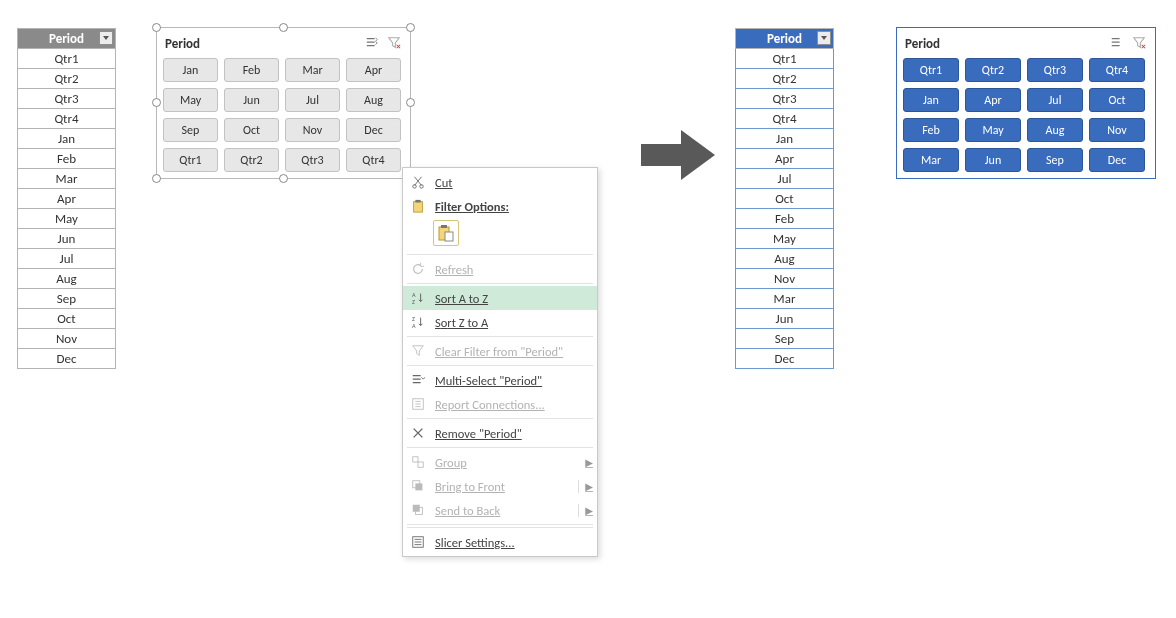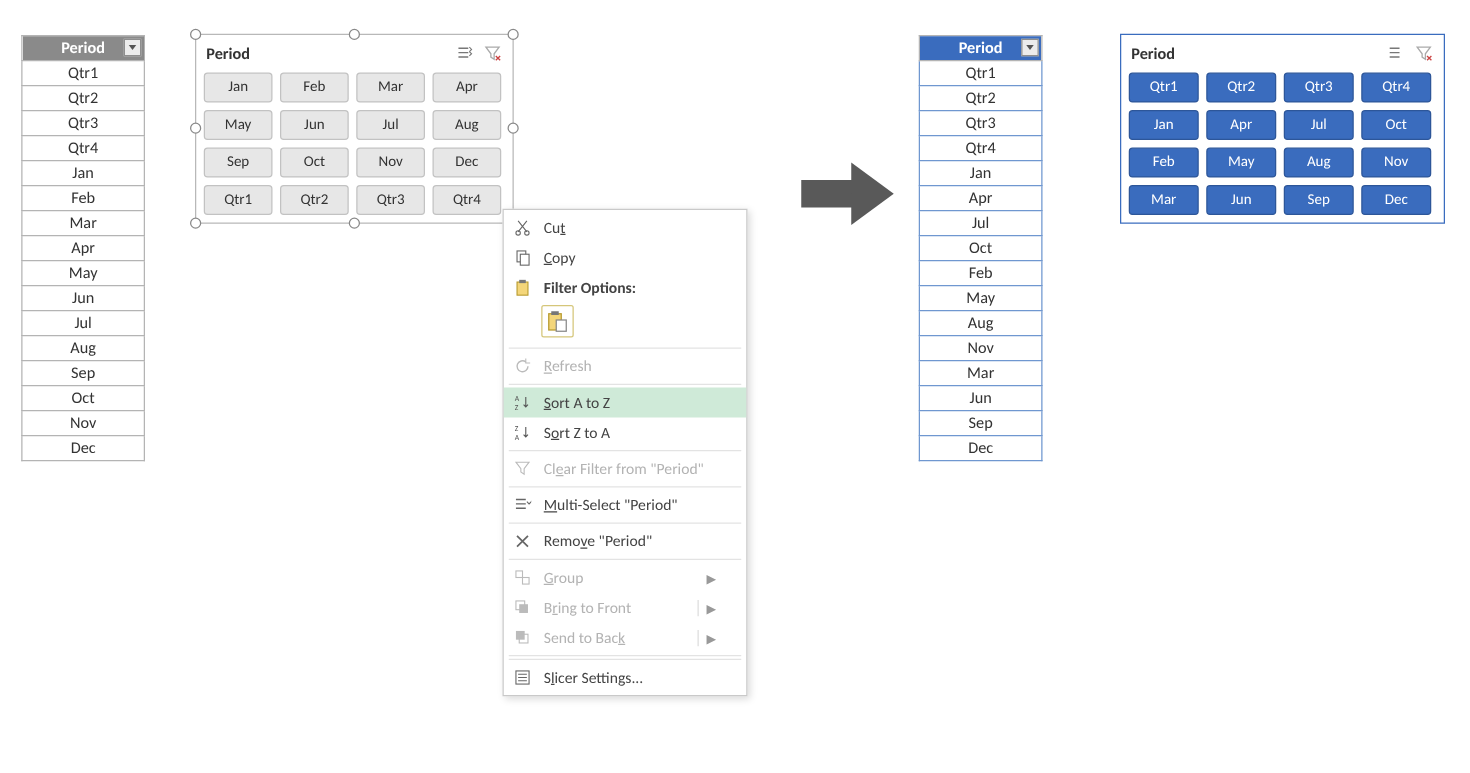--- a/index.html
+++ b/index.html
@@ -118,24 +118,25 @@
     width:196px;
     background:#fff;
     border:1px solid #c9c9c9;
     box-shadow:2px 2px 6px rgba(0,0,0,0.15);
     font-size:12.5px;
     padding:2px 0;
   }
   .ctx .row {
     display:flex;align-items:center;
     height:24px;
-    padding:0 24px 0 6px;
+    padding:0 4px 0 6px;
     gap:8px;
     color:#444;
     position: relative;
+    text-decoration: underline;
   }
   .ctx .row.disabled { color:#b3b3b3;align-items:center; }
   .ctx .row.bold { font-weight:bold; }
   .ctx .row.hl { background:#cfead8; }
   .ctx .ic { width:18px;height:18px;display:flex;align-items:center;justify-content:center;flex-shrink:0; }
   .ctx .sep { height:1px;background:#e3e3e3;margin:2px 4px; }
   .ctx .sub { margin-left:auto;color:#999;font-size:10px; }
   .ctx .paste-opt { padding:2px 0 6px 30px; }
   .ctx .paste-btn { width:26px;height:26px;border:1px solid #d5c67a;background:#fff;display:flex;align-items:center;justify-content:center;border-radius:2px; }
 
@@ -269,29 +270,20 @@
   <div class="row">
     <span class="ic">
       <svg width="14" height="14" viewBox="0 0 16 16">
           <path d="M4 2l8 10M12 2L4 12" stroke="#666" stroke-width="1"></path>
           <circle cx="4" cy="13" r="2" fill="none" stroke="#666"></circle>
           <circle cx="12" cy="13" r="2" fill="none" stroke="#666"></circle>
         </svg>
     </span>
     <span>Cu<span class="u">t</span></span>
   </div>
-  <div class="row">
-    <span class="ic">
-      <svg width="14" height="14" viewBox="0 0 16 16">
-          <rect x="3" y="2" width="8" height="10" fill="none" stroke="#666"></rect>
-          <rect x="6" y="5" width="8" height="10" fill="#fff" stroke="#666"></rect>
-        </svg>
-    </span>
-    <span><span class="u">C</span>opy</span>
-  </div>
   <div class="row bold">
     <span class="ic">
       <svg width="14" height="14" viewBox="0 0 16 16">
           <rect x="3" y="3" width="10" height="12" fill="#f4d67a" stroke="#b79a2e"></rect>
           <rect x="5" y="1" width="6" height="3" fill="#777"></rect>
         </svg>
     </span>
     <span>Filter Options:</span>
   </div>
   <div class="paste-opt">
@@ -345,20 +337,29 @@
   </div>
   <div class="sep"></div>
   <div class="row">
     <span class="ic">
       <svg width="14" height="14" viewBox="0 0 16 16">
           <path d="M2 3h9M2 7h9M2 11h9" stroke="#666" stroke-width="1.3"></path>
           <path d="M12 5l2 2 3-3" fill="none" stroke="#666"></path>
         </svg>
     </span>
     <span><span class="u">M</span>ulti-Select "Period"</span>
+  </div>
+  <div class="row disabled">
+    <span class="ic">
+      <svg width="14" height="14" viewBox="0 0 16 16">
+          <rect x="2" y="2" width="12" height="12" fill="none" stroke="#bbb"></rect>
+          <path d="M5 5h6M5 8h6M5 11h6" stroke="#bbb"></path>
+        </svg>
+    </span>
+    <span>Report Connect<span class="u">i</span>ons...</span>
   </div>
   <div class="sep"></div>
   <div class="row">
     <span class="ic">
       <svg width="14" height="14" viewBox="0 0 16 16">
           <path d="M3 3l10 10M13 3L3 13" stroke="#666" stroke-width="1.6"></path>
         </svg>
     </span>
     <span>Remo<span class="u">v</span>e "Period"</span>
   </div>

